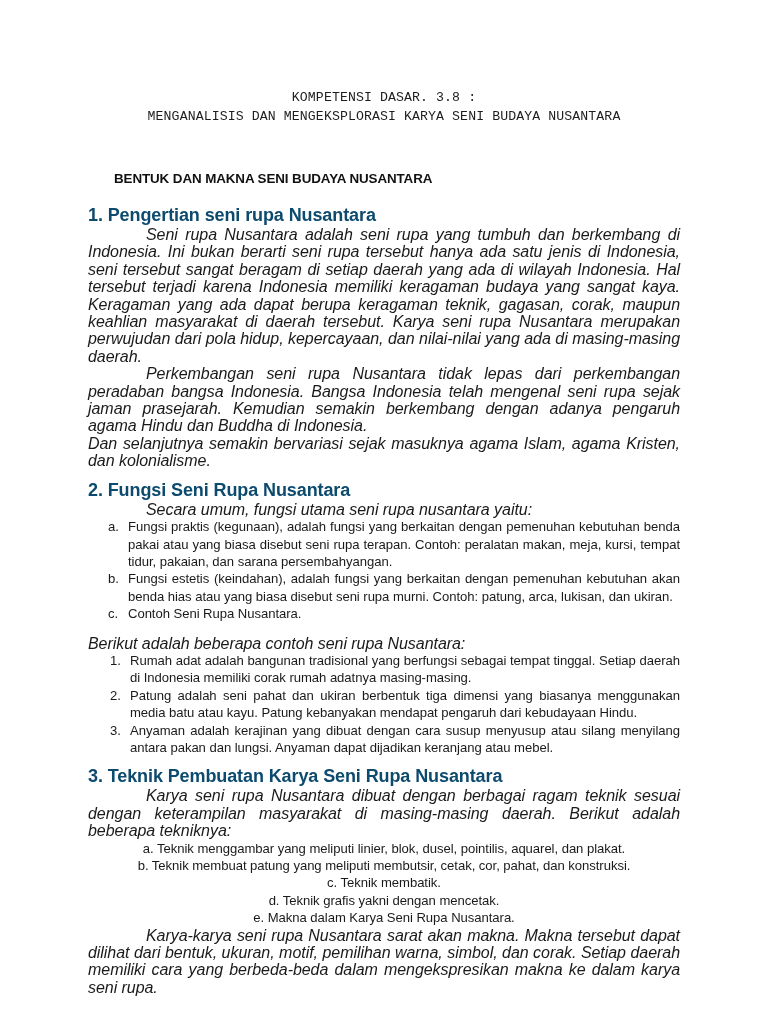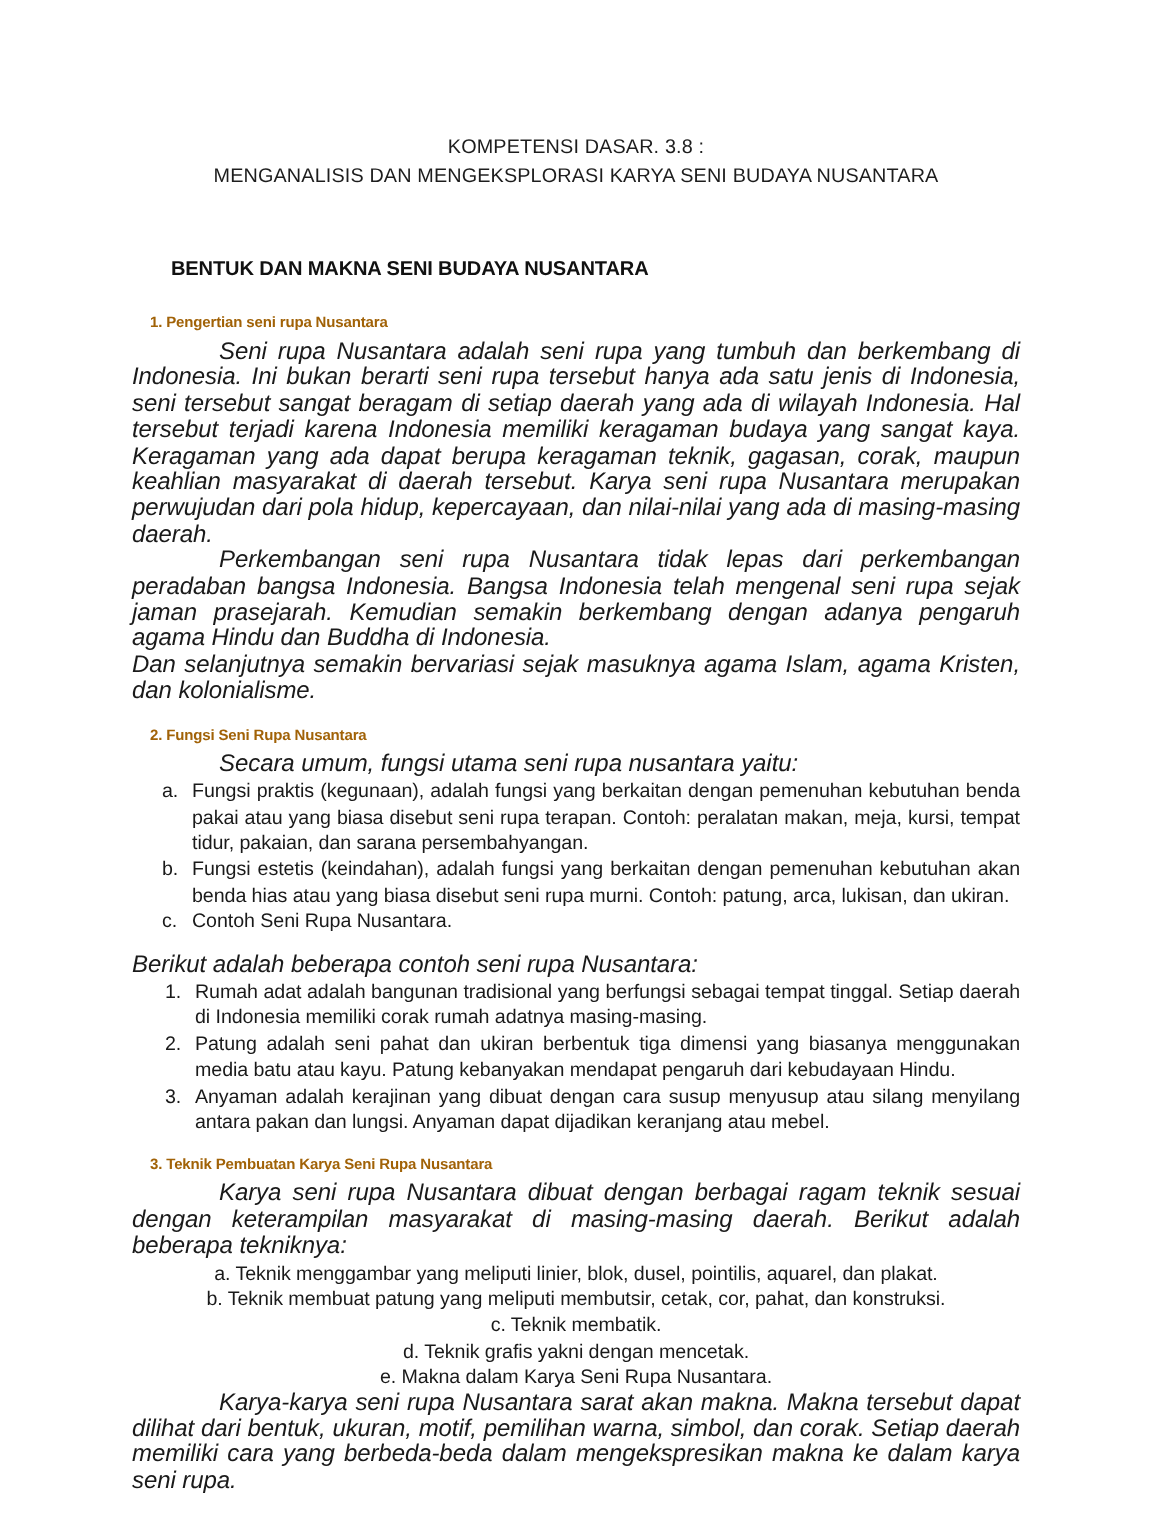--- a/index.html
+++ b/index.html
@@ -25,40 +25,41 @@
   .doc-title {
     text-align: center;
     font-size: 13.2px;
     line-height: 19px;
     letter-spacing: 0.1px;
     color: #1d1d1d;
     margin: 0;
   }
   .doc-title .line {
     display: block;
+    font-family: Liberation Mono, monospace;
   }
   .spacer-lg { height: 44px; }
   .spacer-md { height: 20px; }
   .spacer-sm { height: 12px; }
   h2.section-heading {
     font-size: 13.4px;
     font-weight: bold;
     line-height: 17px;
     margin: 0;
     letter-spacing: -0.1px;
     color: #111;
     padding-left: 26px;
   }
   h3.sub-heading {
-    font-size: 10px;
+    font-size: 18px;
     font-weight: bold;
     line-height: 17px;
-    margin: 0 0 2px 12px;
+    margin: 0 0 2px 0;
     letter-spacing: -0.1px;
-    color: #a16207;
+    color: #0c4a6e;
   }
   p.body {
     font-size: 16px;
     line-height: 17.4px;
     margin: 0;
     text-align: justify;
     color: #1a1a1a;
     letter-spacing: -0.05px;
     font-style: italic;
   }

